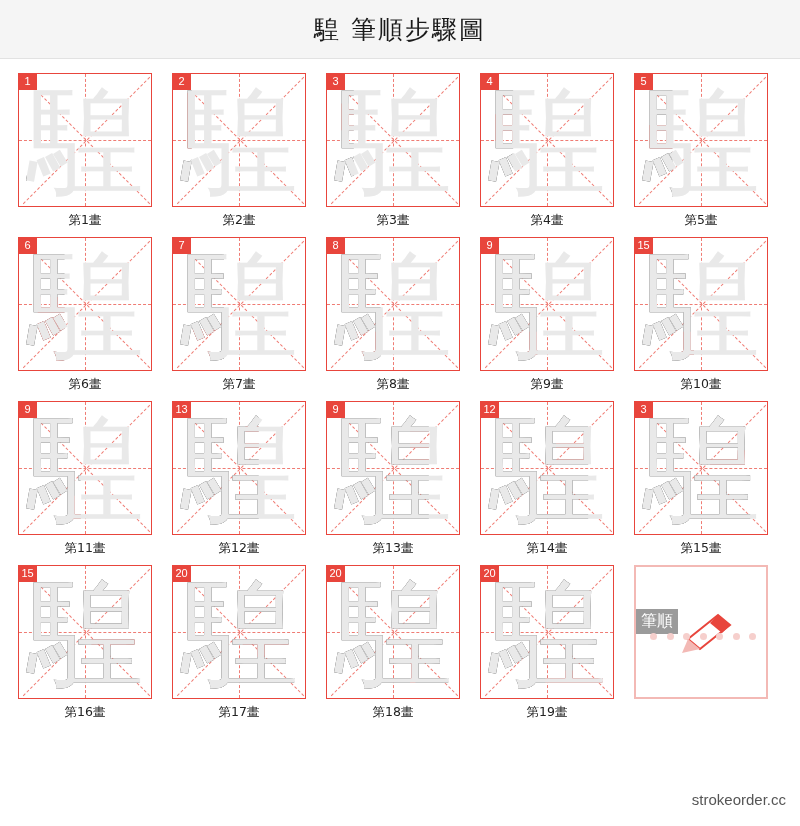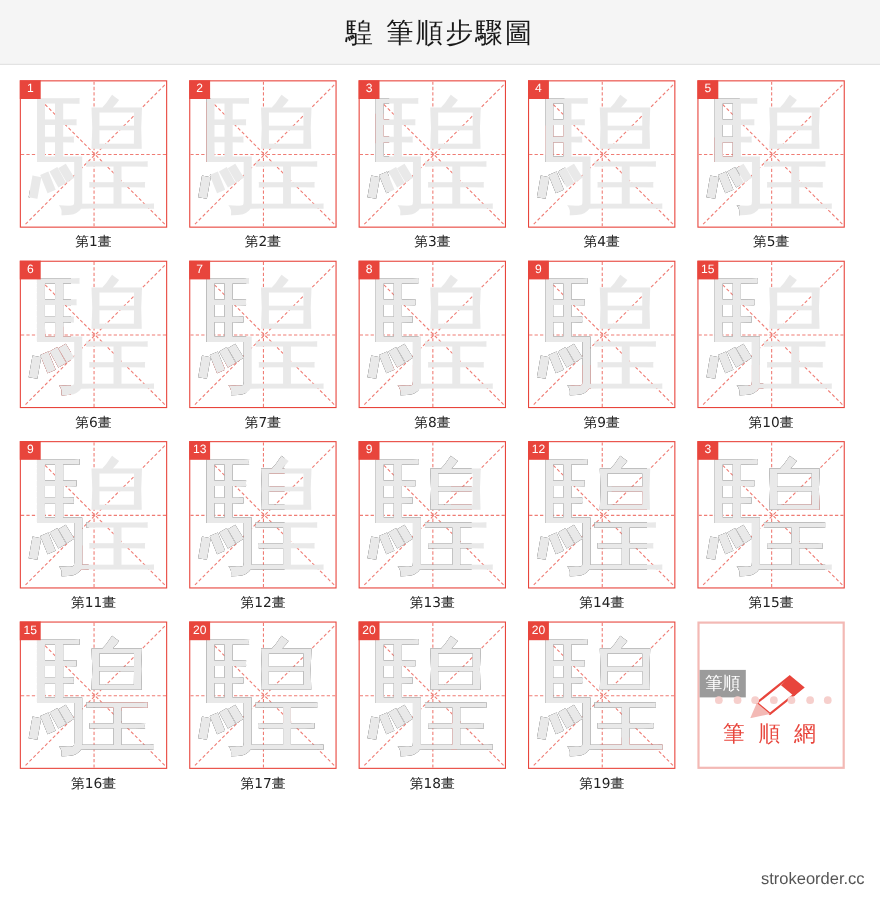--- a/index.html
+++ b/index.html
@@ -597,21 +597,20 @@
         </div>
         <div class="logo-dots">
           <i></i>
             <i></i>
             <i></i>
             <i></i>
             <i></i>
             <i></i>
             <i></i>
         </div>
-        <div class="logo-text">筆 順 網</div>
       </div>
     </div>
 
   </div>
 
   <div class="footer-url">strokeorder.cc</div>
 
 </div>
 
 </body></html>

